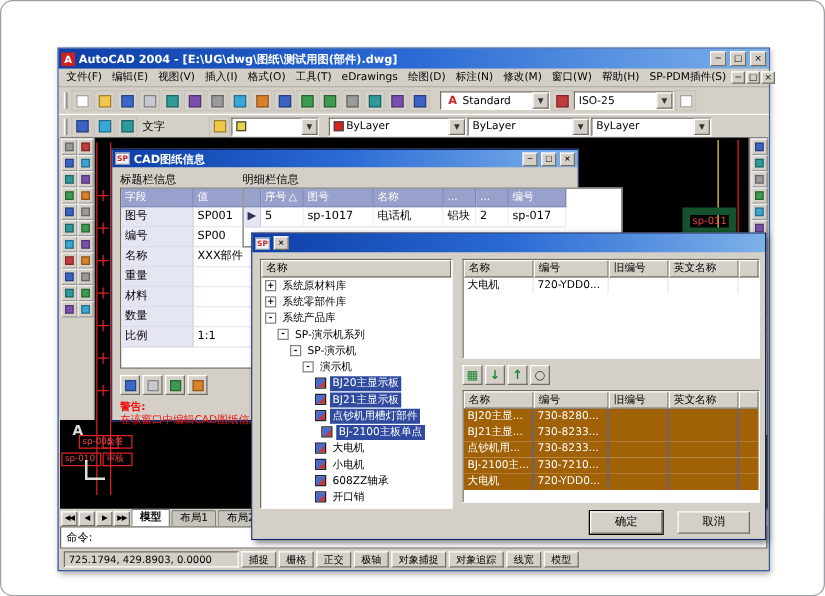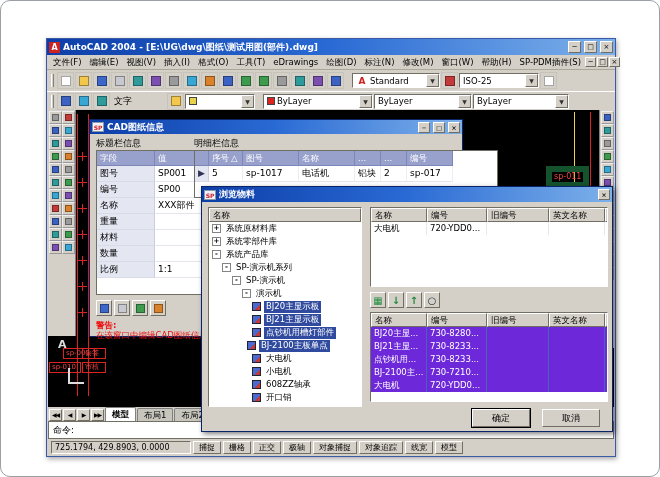--- a/index.html
+++ b/index.html
@@ -82,23 +82,23 @@
   .minitool{position:absolute;display:flex;gap:2px}
   .mtbtn{width:16px;height:16px;background:#d4d0c8;border:1px solid;border-color:#fff #716f64 #716f64 #fff;display:flex;align-items:center;justify-content:center}
   .mtbtn .gi{width:9px;height:9px}
   .warn{position:absolute;color:#e11;font-size:8.5px;white-space:nowrap}
   
   .panel-white{position:absolute;background:#fff;border:1px solid;border-color:#716f64 #fff #fff #716f64;overflow:hidden}
   .lheadrow{display:flex}
   .lhead{background:#d4d0c8;border:1px solid;border-color:#fff #716f64 #716f64 #fff;height:14px;line-height:12px;padding:0 3px;font-size:8.5px;white-space:nowrap;overflow:hidden;flex:none}
   .lcell{height:13px;line-height:12px;padding:0 3px;font-size:8.5px;white-space:nowrap;overflow:hidden;border-right:1px solid #e7e7ef;flex:none}
   .lrow{display:flex}
-  .lrow.sel{background:#6d28d9;color:#fff}
+  .lrow.sel{background:#a16207;color:#fff}
   .lrow.sel .lcell{border-right:1px solid #4b63b4}
-  .k0{width:56px}.k1{width:60px}.k2{width:62px}.k3{width:56px}
+  .k0{width:56px}.k1{width:60px}.k2{width:48px}.k3{width:56px}
   .kfill{flex:1}
   .trow{height:13px;display:flex;align-items:center;white-space:nowrap;font-size:8.5px}
   .ebox{width:9px;height:9px;border:1px solid #848484;background:#fff;font-size:7px;line-height:7px;text-align:center;margin-right:3px;flex:none;font-weight:bold}
   .leaficon{width:9px;height:9px;background:linear-gradient(135deg,#4a6ad0 60%,#c23b3b 60%);margin-right:3px;flex:none;border:1px solid #223}
   .tlabel{padding:0 2px}
   .tlabel.sel{background:#2f4a9e;color:#fff}
   .gbtn{position:absolute;width:58px;height:18px;background:#d4d0c8;border:1px solid;border-color:#fff #716f64 #716f64 #fff;text-align:center;line-height:16px;font-size:9px}
   .gbtn.default{box-shadow:0 0 0 1px #000}
   .green-glyph{color:#1d8a3a;font-size:10px;font-weight:bold}
   .dark-glyph{color:#234;font-size:10px;font-weight:bold}
@@ -521,21 +521,20 @@
             <div class="vcell c6">sp-017</div>
           </div>
         </div>
       </div>
     </div>
   </div>
 
   <div class="dlg" style="left:200px;top:185px;width:412px;height:246px;z-index:30">
     <div class="dtitle" style="height:15px">
       <span class="spbadge">SP</span>
-      <span class="t">浏览物料</span>
       <span class="dbtn">×</span>
     </div>
     <div class="dbody" style="top:15px">
 
       <div class="panel-white" style="left:6px;top:5px;width:154px;height:200px">
         <div class="lheadrow">
           <span class="lhead" style="flex:1">名称</span>
         </div>
         <div class="trow" style="padding-left:3px">
             <span class="ebox">+</span>
@@ -566,21 +565,21 @@
             <span class="tlabel sel">BJ20主显示板</span>
           </div>
         <div class="trow" style="padding-left:43px">
             <span class="leaficon"></span>
             <span class="tlabel sel">BJ21主显示板</span>
           </div>
         <div class="trow" style="padding-left:43px">
             <span class="leaficon"></span>
             <span class="tlabel sel">点钞机用槽灯部件</span>
           </div>
-        <div class="trow" style="padding-left:38px">
+        <div class="trow" style="padding-left:48px">
             <span class="leaficon"></span>
             <span class="tlabel sel">BJ-2100主板单点</span>
           </div>
         <div class="trow" style="padding-left:43px">
             <span class="leaficon"></span>
             <span class="tlabel">大电机</span>
           </div>
         <div class="trow" style="padding-left:43px">
             <span class="leaficon"></span>
             <span class="tlabel">小电机</span>

